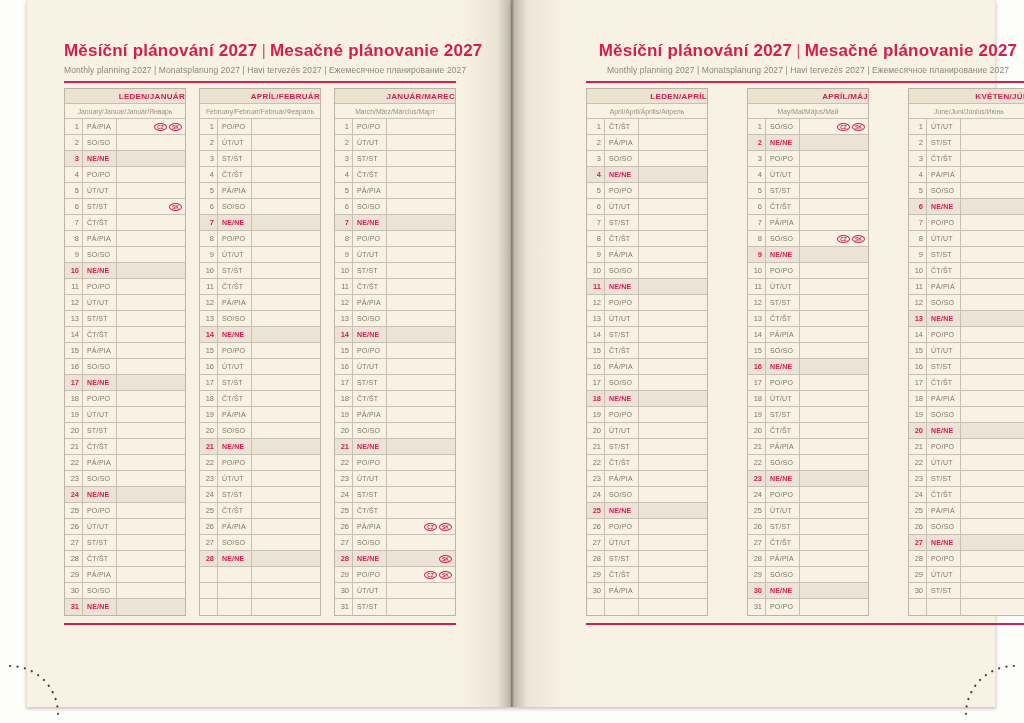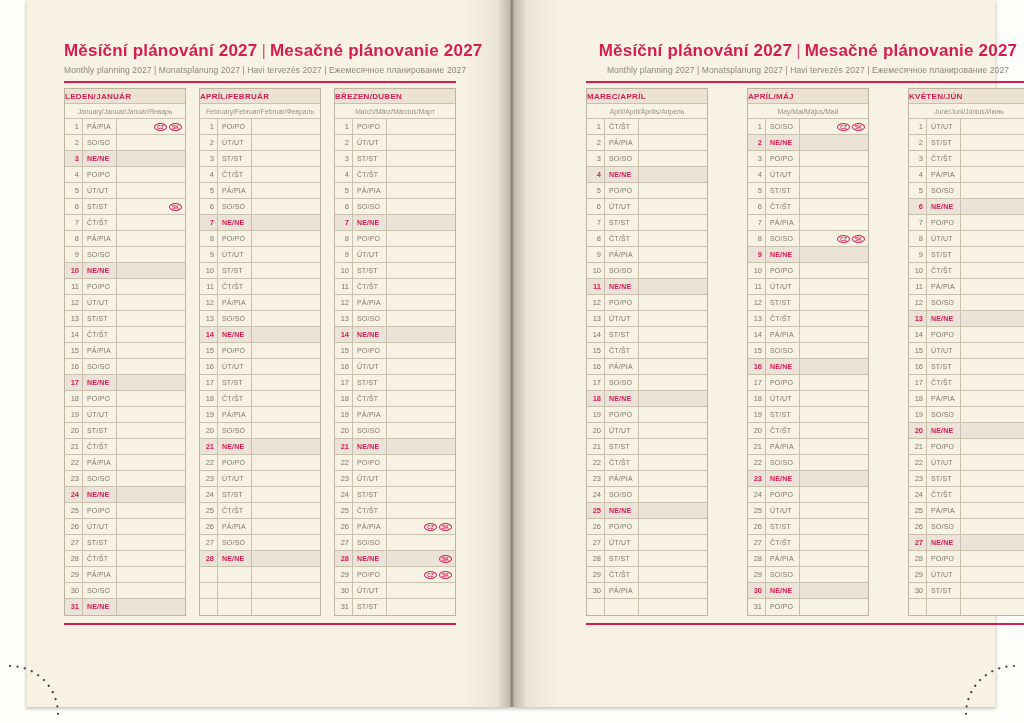--- a/index.html
+++ b/index.html
@@ -35,21 +35,21 @@
   }
   .title .divider{font-weight:normal;color:#e0557e;padding:0 4px}
   .subtitle{
     margin-top:4px;text-align:center;color:var(--subgray);
     font-size:8.5px;letter-spacing:.1px;white-space:nowrap;
   }
   .rule{margin-top:6px;height:2px;background:var(--accent)}
   .months{display:flex;justify-content:space-between;margin-top:5px}
   .month{width:122px;border:1px solid #bdb4a1;background:var(--page-bg)}
   .month-name{
-    height:15px;line-height:15px;text-align:left;background:var(--hdr-bg);
+    height:15px;line-height:15px;text-align:right;background:var(--hdr-bg);
     color:var(--accent);font-weight:bold;font-size:8px;letter-spacing:.3px;
     border-bottom:1px solid var(--border);
   }
   .month-sub{
     height:15px;line-height:15px;text-align:center;color:#9a9482;
     font-size:6.8px;border-bottom:1px solid var(--border);white-space:nowrap;overflow:hidden;
   }
   .mrow{display:flex;height:16px;border-bottom:1px solid var(--border)}
   .mrow:last-child{border-bottom:none}
   .num{
@@ -409,21 +409,21 @@
               <span class="dow"></span>
               <span class="note"></span>
             </div>
             <div class="mrow">
               <span class="num"></span>
               <span class="dow"></span>
               <span class="note"></span>
             </div>
           </div>
           <div class="month">
-            <div class="month-name">BŘEZEN/DUBEN</div>
+            <div class="month-name">JANUÁR/MAREC</div>
             <div class="month-sub">March/März/Március/Март</div>
             <div class="mrow">
               <span class="num">1</span>
               <span class="dow">PO/PO</span>
               <span class="note"></span>
             </div>
             <div class="mrow">
               <span class="num">2</span>
               <span class="dow">ÚT/UT</span>
               <span class="note"></span>
@@ -589,21 +589,21 @@
 
   <div class="page page-right">
     <div class="content">
       <div class="title">
         <span>Měsíční plánování 2027</span><span class="divider">|</span><span>Mesačné plánovanie 2027</span>
       </div>
       <div class="subtitle">Monthly planning 2027 | Monatsplanung 2027 | Havi tervezés 2027 | Ежемесячное планирование 2027</div>
       <div class="rule"></div>
       <div class="months" id="months-right">
           <div class="month">
-            <div class="month-name">MAREC/APRÍL</div>
+            <div class="month-name">LEDEN/APRÍL</div>
             <div class="month-sub">April/April/Április/Апрель</div>
             <div class="mrow">
               <span class="num">1</span>
               <span class="dow">ČT/ŠT</span>
               <span class="note"></span>
             </div>
             <div class="mrow">
               <span class="num">2</span>
               <span class="dow">PÁ/PIA</span>
               <span class="note"></span>

